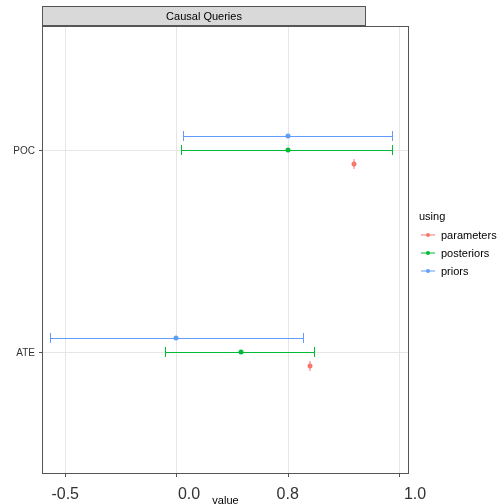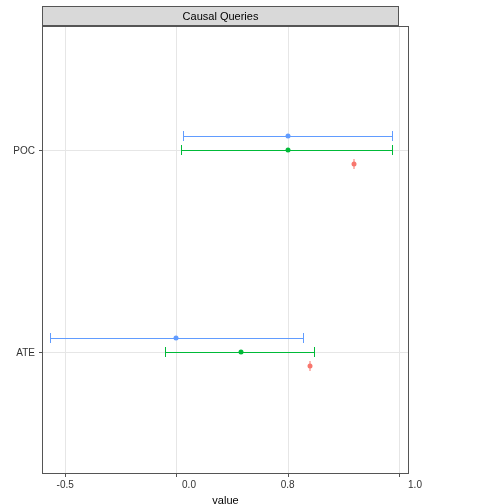--- a/index.html
+++ b/index.html
@@ -50,24 +50,24 @@
   .hgrid {
     position: absolute;
     left: 0; right: 0;
     height: 1px;
     background: #e6e6e6;
   }
   
   .xtick {
     position: absolute;
     transform: translateX(-50%);
-    font-size: 10px;
+    font-size: 16px;
     color: #333;
     top: 100%;
-    margin-top: 6px;
+    margin-top: 12px;
     white-space: nowrap;
   }
   .tickmark-x {
     position: absolute;
     width: 1px;
     height: 4px;
     background: #555;
     top: 100%;
   }
   .ytick {
@@ -151,21 +151,21 @@
     width: 1px;
     height: 10px;
     transform: translate(-50%, -50%);
   }
 </style>
 </head>
 <body>
 
 <div class="figure">
 
-  <div class="strip" id="strip" style="left: 42px; top: 6px; width: 357px; height: 20px;">
+  <div class="strip" id="strip" style="left: 42px; top: 6px; width: 324px; height: 20px;">
     <span>Causal Queries</span>
   </div>
 
   <div class="panel" id="panel" style="left: 42px; top: 26px; width: 367px; height: 448px;">
     <div class="panel-inner" id="panel-inner">
         <div class="vgrid" style="left: 22.2424px;"></div>
         <div class="tickmark-x" style="left: 22.2424px;"></div>
         <div class="xtick" style="left: 22.2424px;">-0.5</div>
         <div class="vgrid" style="left: 133.455px;"></div>
         <div class="tickmark-x" style="left: 133.455px;"></div>
@@ -202,14 +202,40 @@
         <div class="cap" style="left: 6.67273px; top: 310.8px; background: rgb(97, 156, 255);"></div>
         <div class="cap" style="left: 260.236px; top: 310.8px; background: rgb(97, 156, 255);"></div>
         <div class="pt" style="left: 133.455px; top: 310.8px; background: rgb(97, 156, 255);"></div>
       </div>
   </div>
 
   <div class="xlabel" id="xlabel" style="left: 225.5px; top: 494px;">
     <span>value</span>
   </div>
 
+  <div class="legend" id="legend" style="left: 419px; top: 210px;">
+    <div class="legend-title">using</div>
+    <div id="legend-items">
+        <div class="legend-item">
+          <div class="legend-key">
+            <div class="hbar" style="background: rgb(248, 118, 109);"></div>
+            <div class="dot" style="background: rgb(248, 118, 109);"></div>
+          </div>
+          <span>parameters</span>
+        </div>
+        <div class="legend-item">
+          <div class="legend-key">
+            <div class="hbar" style="background: rgb(0, 186, 56);"></div>
+            <div class="dot" style="background: rgb(0, 186, 56);"></div>
+          </div>
+          <span>posteriors</span>
+        </div>
+        <div class="legend-item">
+          <div class="legend-key">
+            <div class="hbar" style="background: rgb(97, 156, 255);"></div>
+            <div class="dot" style="background: rgb(97, 156, 255);"></div>
+          </div>
+          <span>priors</span>
+        </div>
+      </div>
+  </div>
 
 </div>
 
 </body></html>

